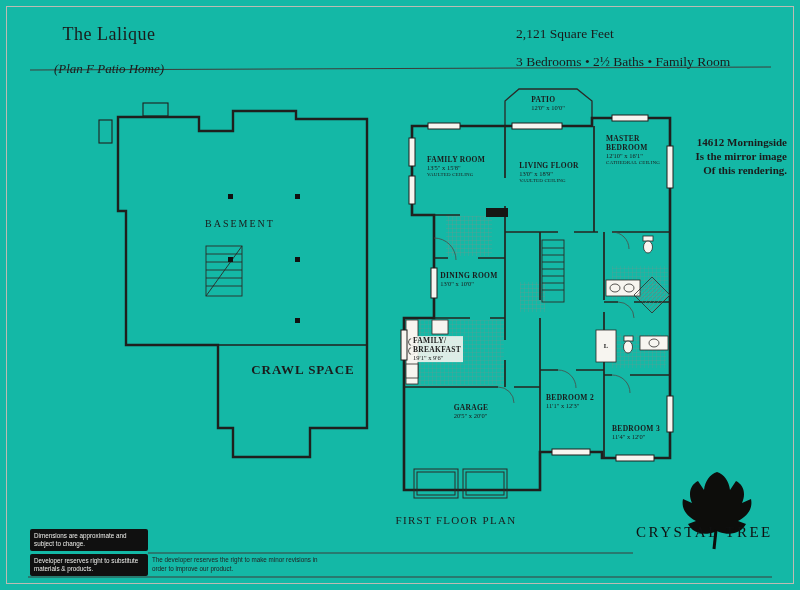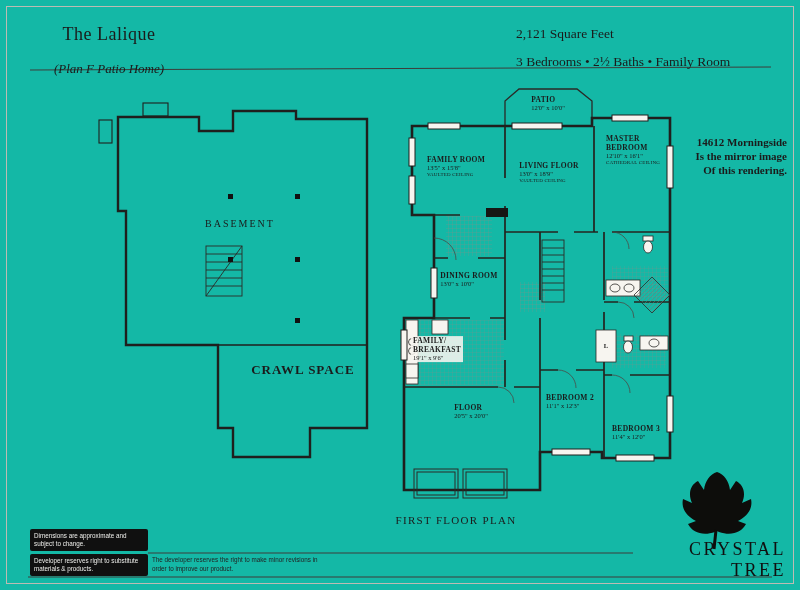--- a/index.html
+++ b/index.html
@@ -29,22 +29,22 @@
           font-size:11px;line-height:14px;text-align:right;}
 
   .note-box{position:absolute;background:#101010;color:#efefec;
             font-family:"Liberation Sans",sans-serif;font-size:6.3px;line-height:1.3;
             padding:3px 4px;border-radius:2px;width:110px;}
   .note-box-1{left:30px;top:529px;}
   .note-box-2{left:30px;top:554px;}
   .note-plain{position:absolute;left:152px;top:556px;width:168px;
             font-family:"Liberation Sans",sans-serif;font-size:6.3px;line-height:1.35;color:#222;}
 
-  .brand{position:absolute;left:636px;top:539px;width:150px;text-align:right;
-         font-size:18px;letter-spacing:2.5px;color:#101010;}
+  .brand{position:absolute;left:636px;top:524px;width:150px;text-align:left;
+         font-size:15px;letter-spacing:2.5px;color:#101010;}
 </style>
 </head>
 <body>
 
 <div class="page">
   <div class="scan-frame"></div>
 
   <svg class="plan-svg" width="800" height="590" viewBox="0 0 800 590">
     <defs>
       <pattern id="grid" width="4" height="4" patternUnits="userSpaceOnUse">
@@ -215,21 +215,21 @@
   <div class="lbl" style="left:469px;top:279px">
     <div class="rname">DINING ROOM</div>
     <div class="rdims">13'0" x 10'0"</div>
   </div>
   <div class="lbl on-hatch" style="left:437px;top:349px">
     <div class="rname">FAMILY/</div>
     <div class="rname">BREAKFAST</div>
     <div class="rdims">19'1" x 9'6"</div>
   </div>
   <div class="lbl" style="left:471px;top:411px">
-    <div class="rname">FLOOR</div>
+    <div class="rname">GARAGE</div>
     <div class="rdims">20'5" x 20'0"</div>
   </div>
   <div class="lbl" style="left:570px;top:401px">
     <div class="rname">BEDROOM 2</div>
     <div class="rdims">11'1" x 12'3"</div>
   </div>
   <div class="lbl" style="left:636px;top:432px">
     <div class="rname">BEDROOM 3</div>
     <div class="rdims">11'4" x 12'0"</div>
   </div>

